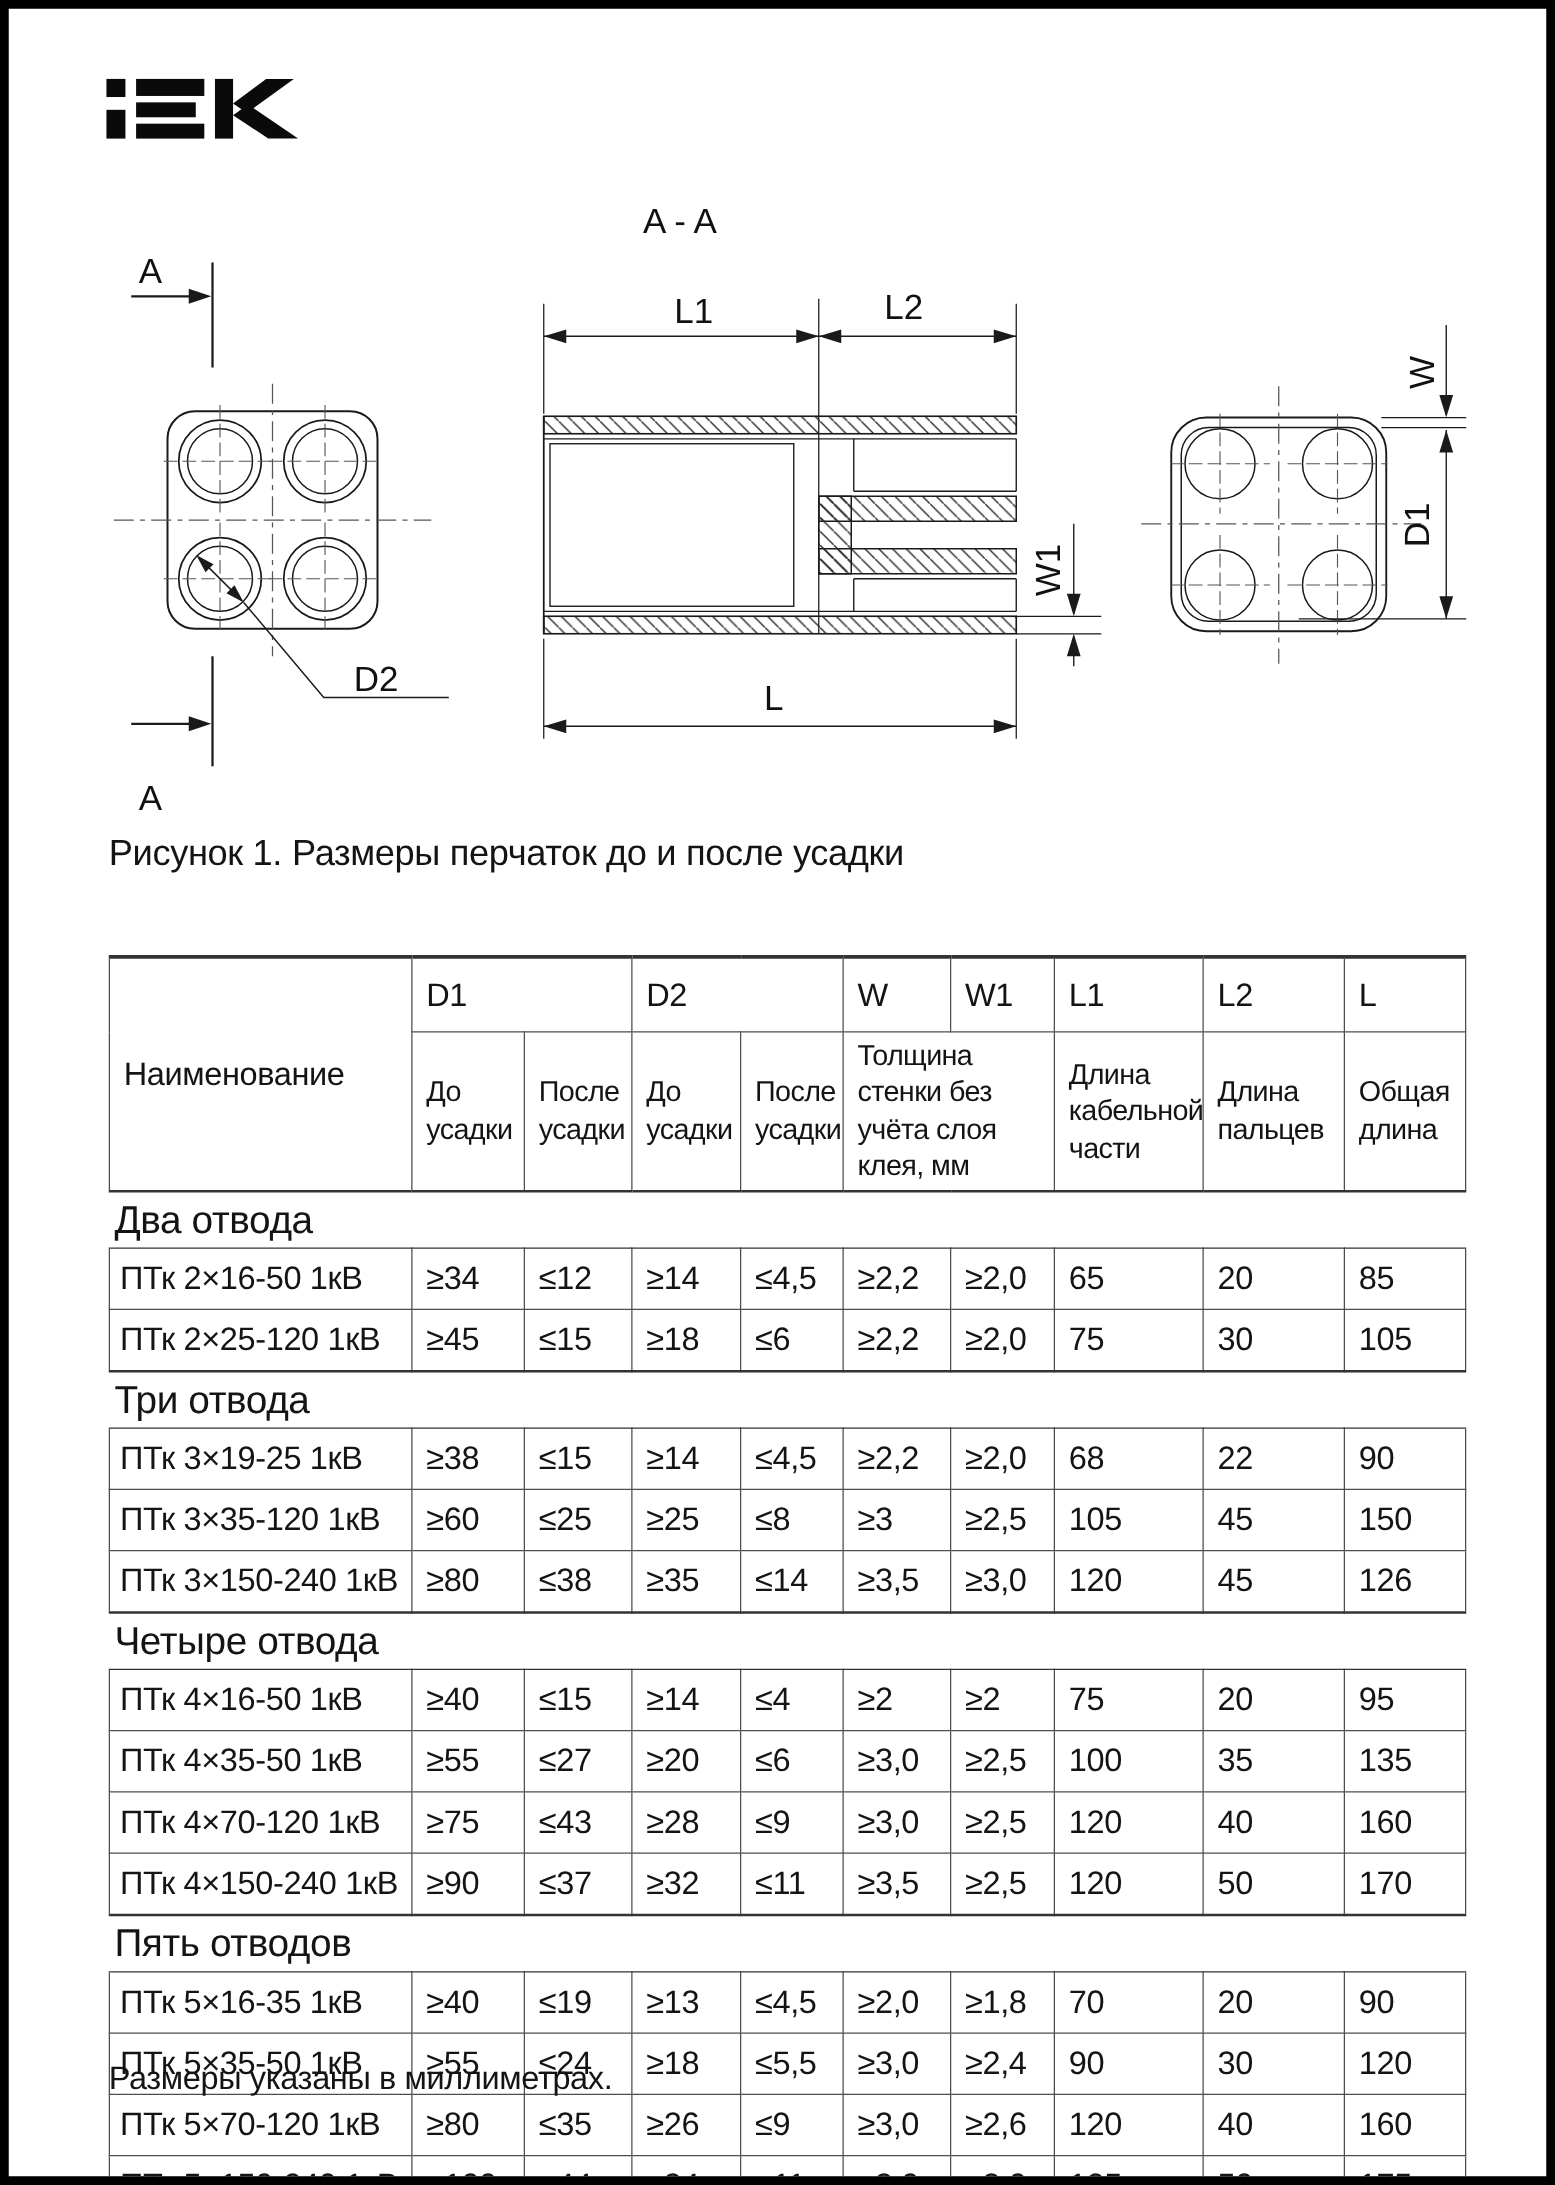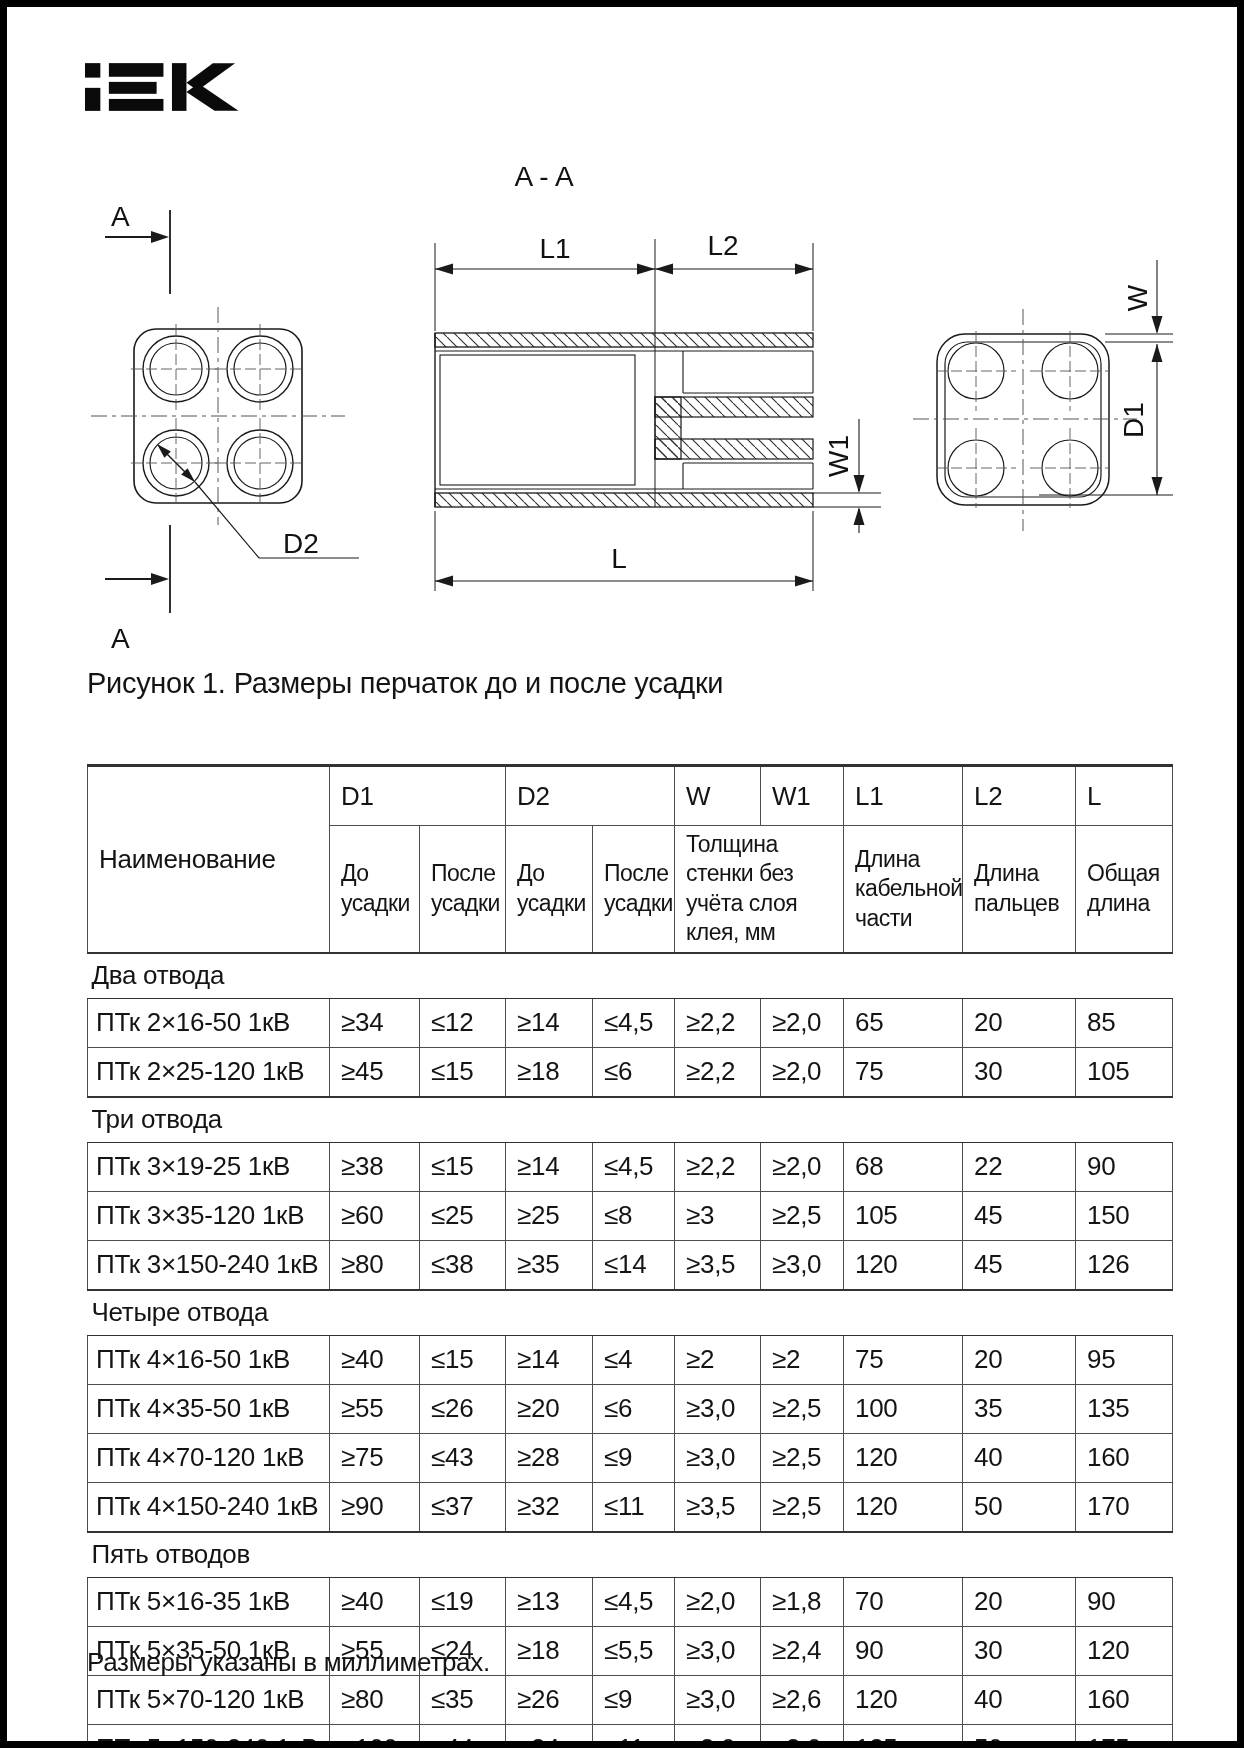--- a/index.html
+++ b/index.html
@@ -38,21 +38,21 @@
     overflow:hidden;
   }
   .dim-table thead .h1 th { height:54px; font-size:26px; border-top:3px solid #333; }
   .dim-table thead .h2 th {
     height:89px; font-size:23px; letter-spacing:-0.5px;
     line-height:1.28; border-bottom:2px solid #333; padding:4px 6px 4px 11px;
   }
   .dim-table .section-row td {
     height:40px; border-left:none; border-right:none;
     border-top:2px solid #333; border-bottom:1.6px solid #333;
-    padding-left:4px; font-size:26px;margin-left:42px;
+    padding-left:4px; font-size:31px;margin-left:42px;
   }
   .dim-table .data-row td { height:44px; }
   .dim-table .name-cell { padding-left:8px; }
   .dim-table tbody tr:last-child td { border-bottom:2.2px solid #333; }
   .footnote {
     position:absolute; left:80px; top:1640px;
     font-size:26px; letter-spacing:-0.3px;
   }
 </style>
 </head>
@@ -313,21 +313,21 @@
           <td>≤4</td>
           <td>≥2</td>
           <td>≥2</td>
           <td>75</td>
           <td>20</td>
           <td>95</td>
         </tr>
         <tr class="data-row">
           <td class="name-cell">ПТк 4×35-50 1кВ</td>
           <td>≥55</td>
-          <td>≤26</td>
+          <td>≤27</td>
           <td>≥20</td>
           <td>≤6</td>
           <td>≥3,0</td>
           <td>≥2,5</td>
           <td>100</td>
           <td>35</td>
           <td>135</td>
         </tr>
         <tr class="data-row">
           <td class="name-cell">ПТк 4×70-120 1кВ</td>

